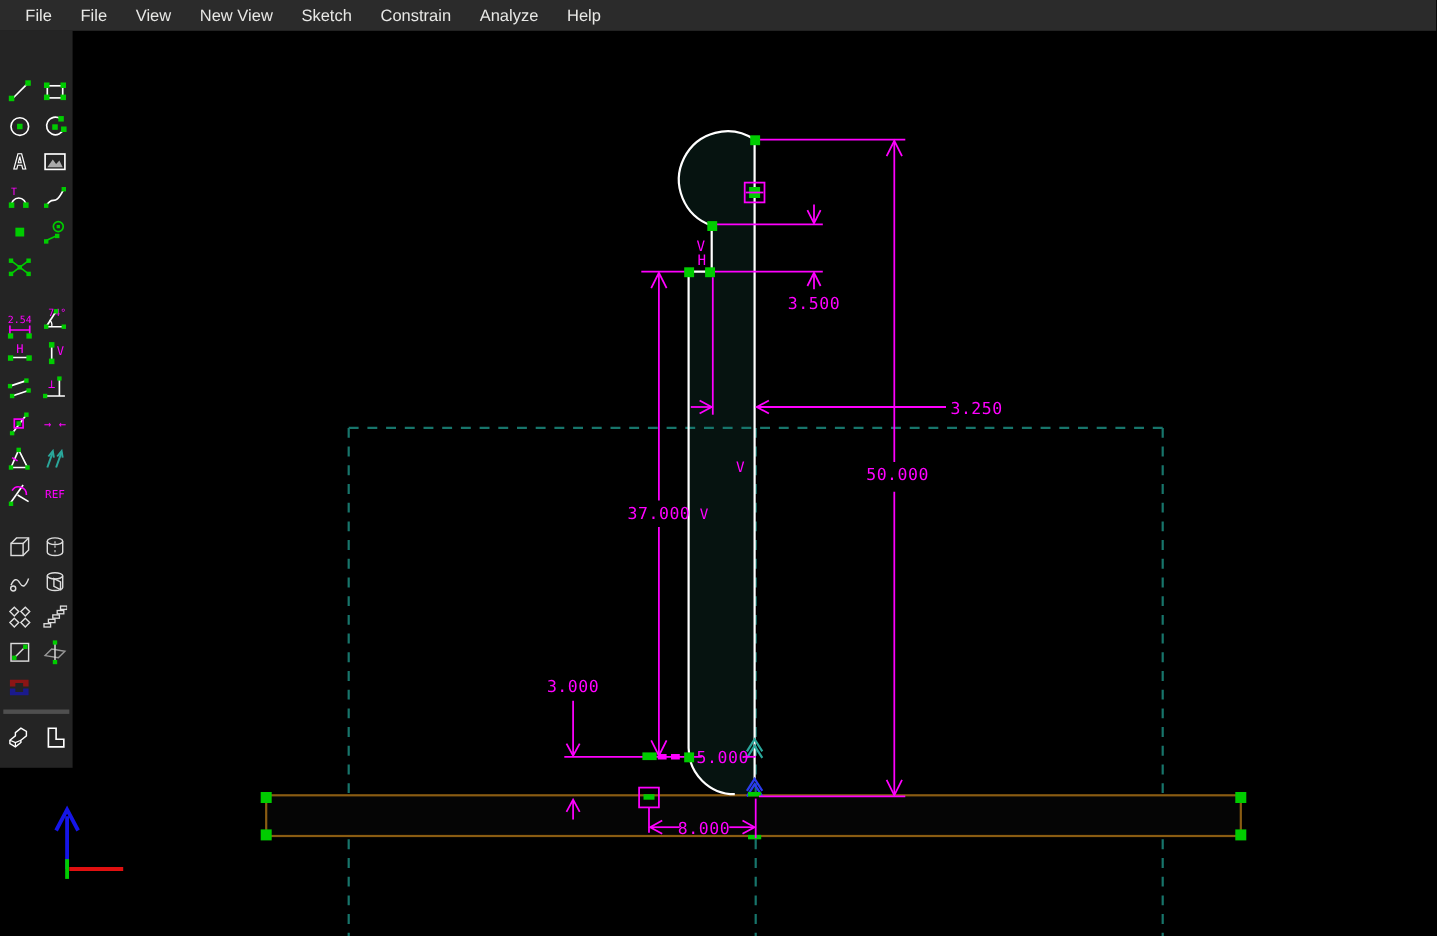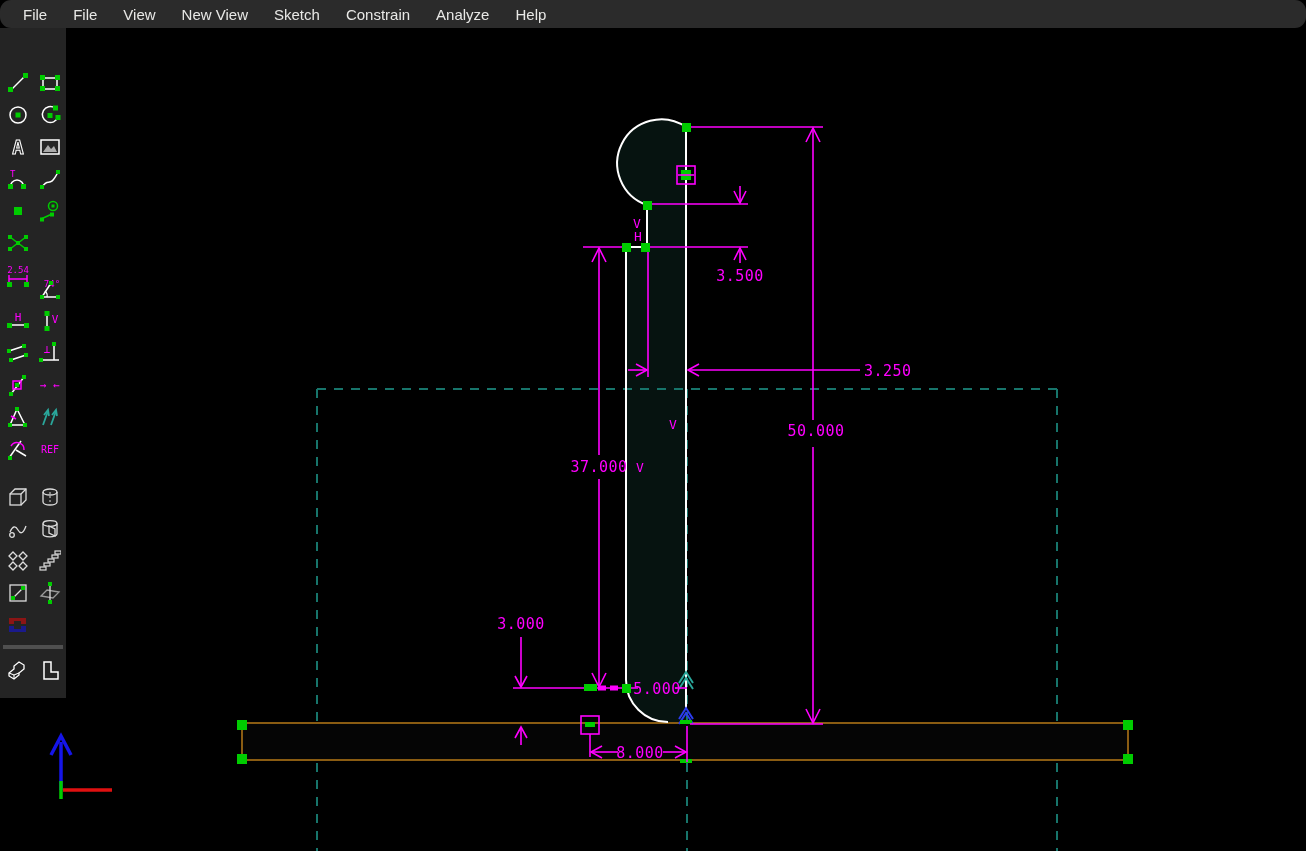--- a/index.html
+++ b/index.html
@@ -1,20 +1,20 @@
 <!DOCTYPE html>
 <html><head>
 <meta charset="utf-8">
 <style>
   html,body{margin:0;padding:0;background:#000;}
   #app{position:relative;width:1306px;height:851px;background:#000;overflow:hidden;
        font-family:"Liberation Sans",sans-serif;}
   
   #menubar{position:absolute;left:0;top:0;width:1306px;height:28px;background:#2b2b2b;
-           display:flex;align-items:center;padding-left:10px;box-sizing:border-box;z-index:30;border-radius:11px;}
+           display:flex;align-items:center;padding-left:10px;box-sizing:border-box;z-index:30;}
   .menu-item{color:#e8e8e6;font-size:15px;padding:4px 13px;cursor:default;white-space:nowrap;}
   
   #toolbar{position:absolute;left:0;top:28px;width:66px;height:670px;background:#242424;z-index:20;}
   .tbtn{position:absolute;width:26px;height:26px;display:flex;align-items:center;justify-content:center;}
   .tbtn svg{display:block;}
   #tb-sep{position:absolute;left:3px;top:617px;width:60px;height:4px;background:#4f4f4f;}
   
   #canvas{position:absolute;left:0;top:0;width:1306px;height:851px;z-index:1;}
   text.dim{fill:#ff00ff;font-family:"DejaVu Sans Mono",monospace;font-size:15px;letter-spacing:0.5px;}
   text.cns{fill:#ff00ff;font-family:"DejaVu Sans Mono",monospace;font-size:13px;}
@@ -250,21 +250,21 @@
         <path d="M3,5 Q11,11 19,17" fill="none" stroke="#00cc00" stroke-width="1.5"></path>
         <path d="M3,17 Q11,11 19,5" fill="none" stroke="#00cc00" stroke-width="1.5"></path>
         <rect class="gpt" x="1" y="3" width="4" height="4"></rect>
           <rect class="gpt" x="17" y="3" width="4" height="4"></rect>
         <rect class="gpt" x="1" y="15" width="4" height="4"></rect>
           <rect class="gpt" x="17" y="15" width="4" height="4"></rect>
         <rect class="gpt" x="9" y="9" width="4" height="4"></rect>
       </svg>
     </div>
 
-    <div class="tbtn" style="left:5px;top:235px">
+    <div class="tbtn" style="left:5px;top:256px">
       <svg width="22" height="22">
         <text x="11" y="8" text-anchor="middle" font-size="9" fill="#ff00ff" class="ticon">2.54</text>
         <line x1="2" y1="14" x2="20" y2="14" stroke="#ff00ff" stroke-width="1.5"></line>
         <line x1="2" y1="10" x2="2" y2="18" stroke="#ff00ff" stroke-width="1.5"></line>
         <line x1="20" y1="10" x2="20" y2="18" stroke="#ff00ff" stroke-width="1.5"></line>
         <rect class="gpt" x="0" y="17" width="5" height="5"></rect>
           <rect class="gpt" x="17" y="17" width="5" height="5"></rect>
       </svg>
     </div>
     <div class="tbtn" style="left:37px;top:248px">

